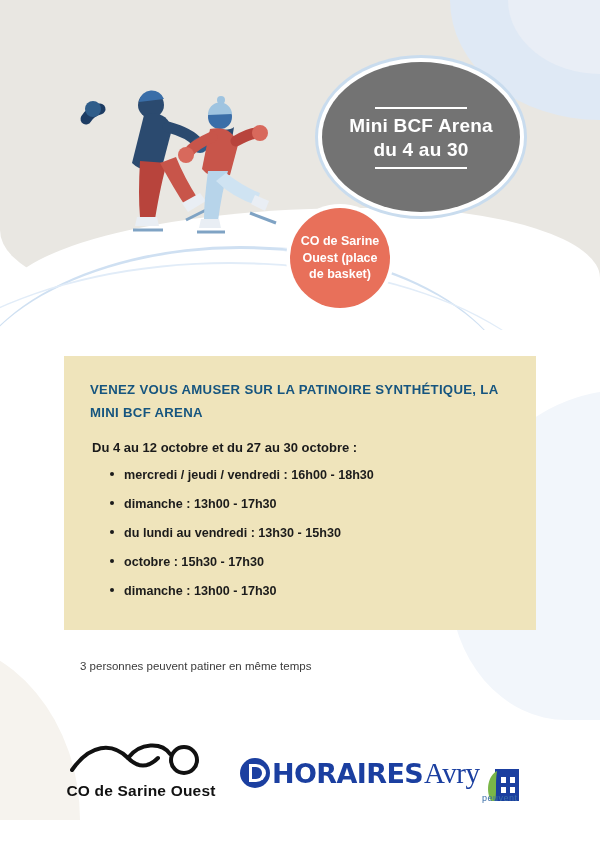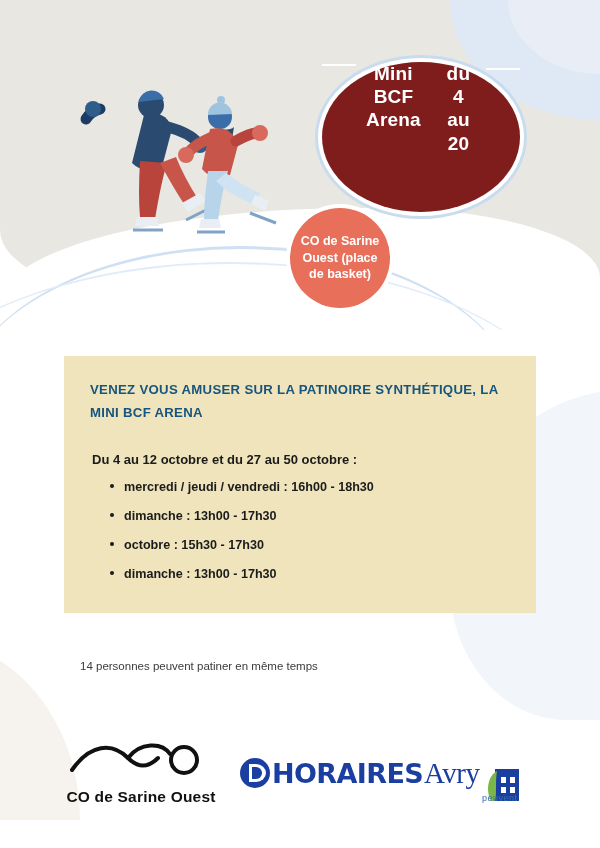--- a/index.html
+++ b/index.html
@@ -71,23 +71,23 @@
 
   
   .skaters { position: absolute; left: 40px; top: 45px; width: 270px; height: 200px; }
 
   
   .badge {
     position: absolute;
     left: 322px; top: 62px;
     width: 198px; height: 150px;
     border-radius: 50%;
-    background: #7f1d1d;
-    display: flex; flex-direction: row;
-    align-items: flex-start; justify-content: center;
+    background: #737373;
+    display: flex; flex-direction: column;
+    align-items: center; justify-content: center;
     box-shadow: 0 0 0 4px #ffffff, 0 0 0 7px #c9dcee;
     text-align: center;
   }
   .badge-line {
     width: 92px; height: 2px; background: #ffffff;
     margin: 2px 0 5px 0;
   }
   .badge-text {
     color: #ffffff;
     font-size: 19px;
@@ -145,21 +145,21 @@
     box-sizing: border-box;
     z-index: 2;
   }
   .panel-title {
     color: #16557f;
     font-size: 13.2px;
     font-weight: bold;
     line-height: 1.75;
     letter-spacing: .3px;
     text-transform: uppercase;
-    margin-bottom: 28px;
+    margin-bottom: 16px;
   }
   .sched-head {
     color: #1b1b1b;
     font-size: 13px;
     font-weight: bold;
     margin: 0 0 6px 2px;
   }
   .sched-head.second { margin-top: 14px; }
   ul.sched {
     margin: 0 0 0 0;
@@ -201,21 +201,20 @@
   .logo-co {
     position: absolute;
     left: 56px; top: 18px;
     width: 170px;
     text-align: center;
   }
   .logo-co-name {
     font-size: 15.5px;
     font-weight: bold;
     color: #111111;
-    margin-top: 6px;
     letter-spacing: .2px;
   }
   .logo-decathlon {
     position: absolute;
     left: 238px; top: 38px;
     display: flex; align-items: center;
   }
   .logo-decathlon .word {
     font-size: 27px;
     font-weight: bold;
@@ -303,46 +302,47 @@
     </g>
   </svg>
 </div>
 
 <div class="side-shape"></div>
 <div class="side-shape2"></div>
 
 <div class="badge">
   <div class="badge-line"></div>
   <div class="badge-text">Mini BCF Arena</div>
-  <div class="badge-text">du 4 au 20</div>
+  <div class="badge-text">du 4 au 30</div>
   <div class="badge-line bottom"></div>
 </div>
 
 <div class="circle-venue">
   <span>CO de Sarine Ouest (place de basket)</span>
 </div>
 
 <div class="panel">
   <div class="panel-title">
     <div>VENEZ VOUS AMUSER SUR LA PATINOIRE SYNTHÉTIQUE, LA MINI BCF ARENA</div>
   </div>
 
-  <div class="sched-head">Du 4 au 12 octobre et du 27 au 50 octobre :</div>
+  <div class="sched-head">Du 4 au 12 octobre et du 27 au 30 octobre :</div>
   <ul class="sched">
     <li>mercredi / jeudi / vendredi : 16h00 - 18h30</li>
     <li>dimanche : 13h00 - 17h30</li>
   </ul>
 
   <ul class="sched">
+    <li>du lundi au vendredi : 13h30 - 15h30</li>
     <li>octobre : 15h30 - 17h30</li>
     <li>dimanche : 13h00 - 17h30</li>
   </ul>
 </div>
 
-<div class="note">14 personnes peuvent patiner en même temps</div>
+<div class="note">3 personnes peuvent patiner en même temps</div>
 
 <div class="logos">
 
   <div class="logo-co">
     <svg width="150" height="42" viewBox="0 0 150 42">
       <path d="M6 34 C24 8, 46 6, 62 22 C72 32, 82 32, 92 22" stroke="#111" stroke-width="4" fill="none" stroke-linecap="round"></path>
       <path d="M62 22 C74 6, 96 6, 104 18" stroke="#111" stroke-width="4" fill="none" stroke-linecap="round"></path>
       <circle cx="118" cy="24" r="13" stroke="#111" stroke-width="4" fill="none"></circle>
     </svg>
     <div class="logo-co-name">CO de Sarine Ouest</div>

